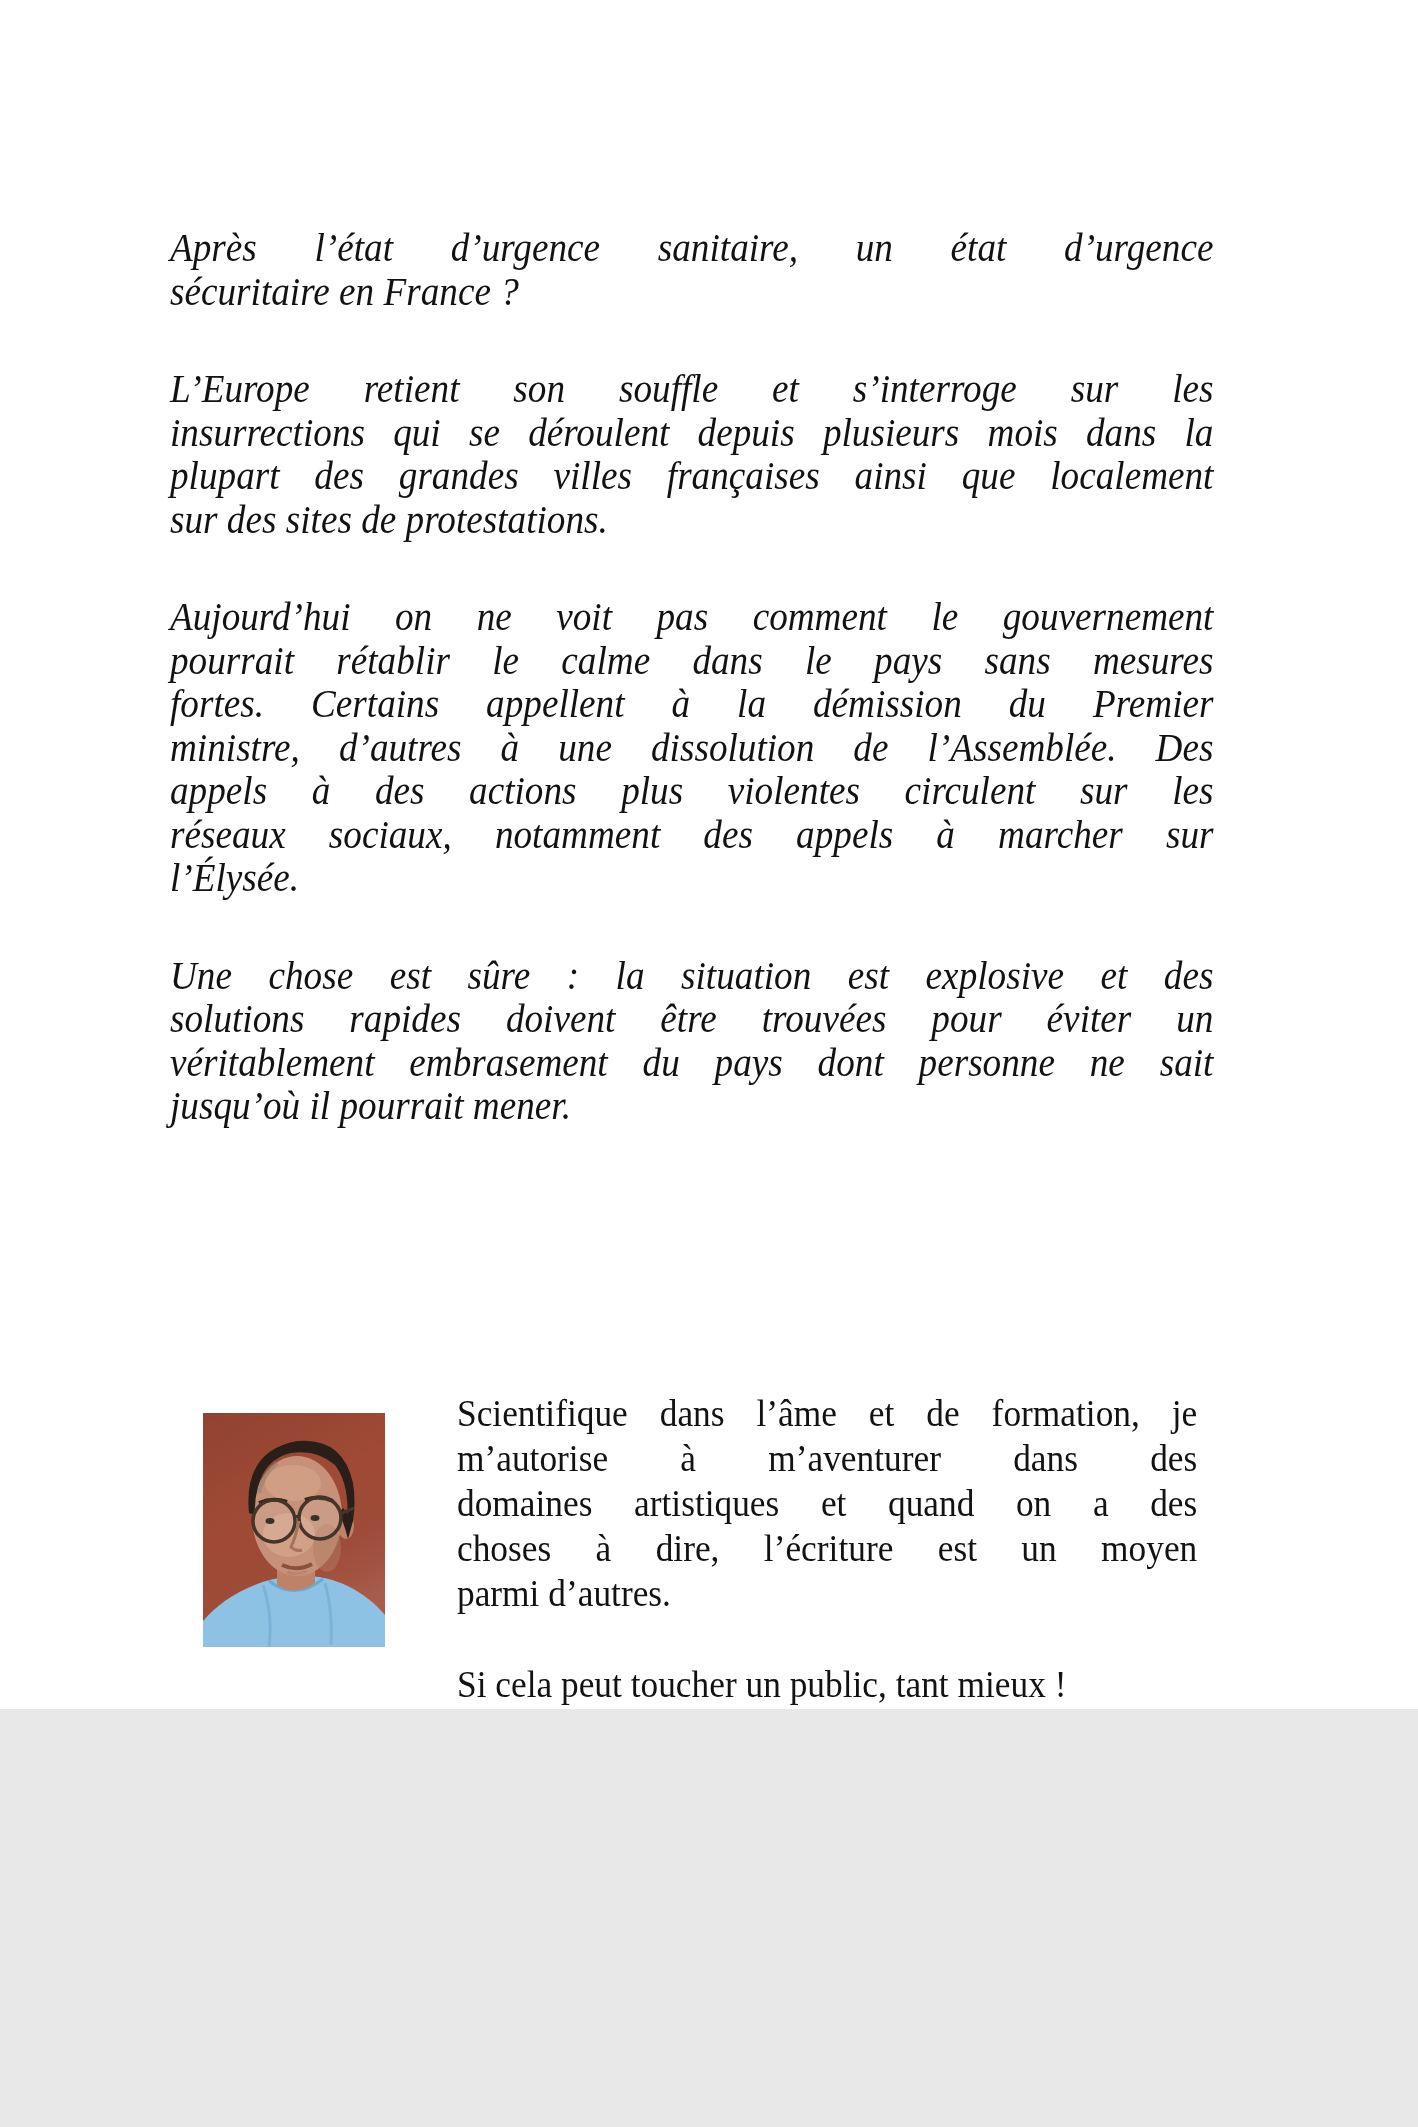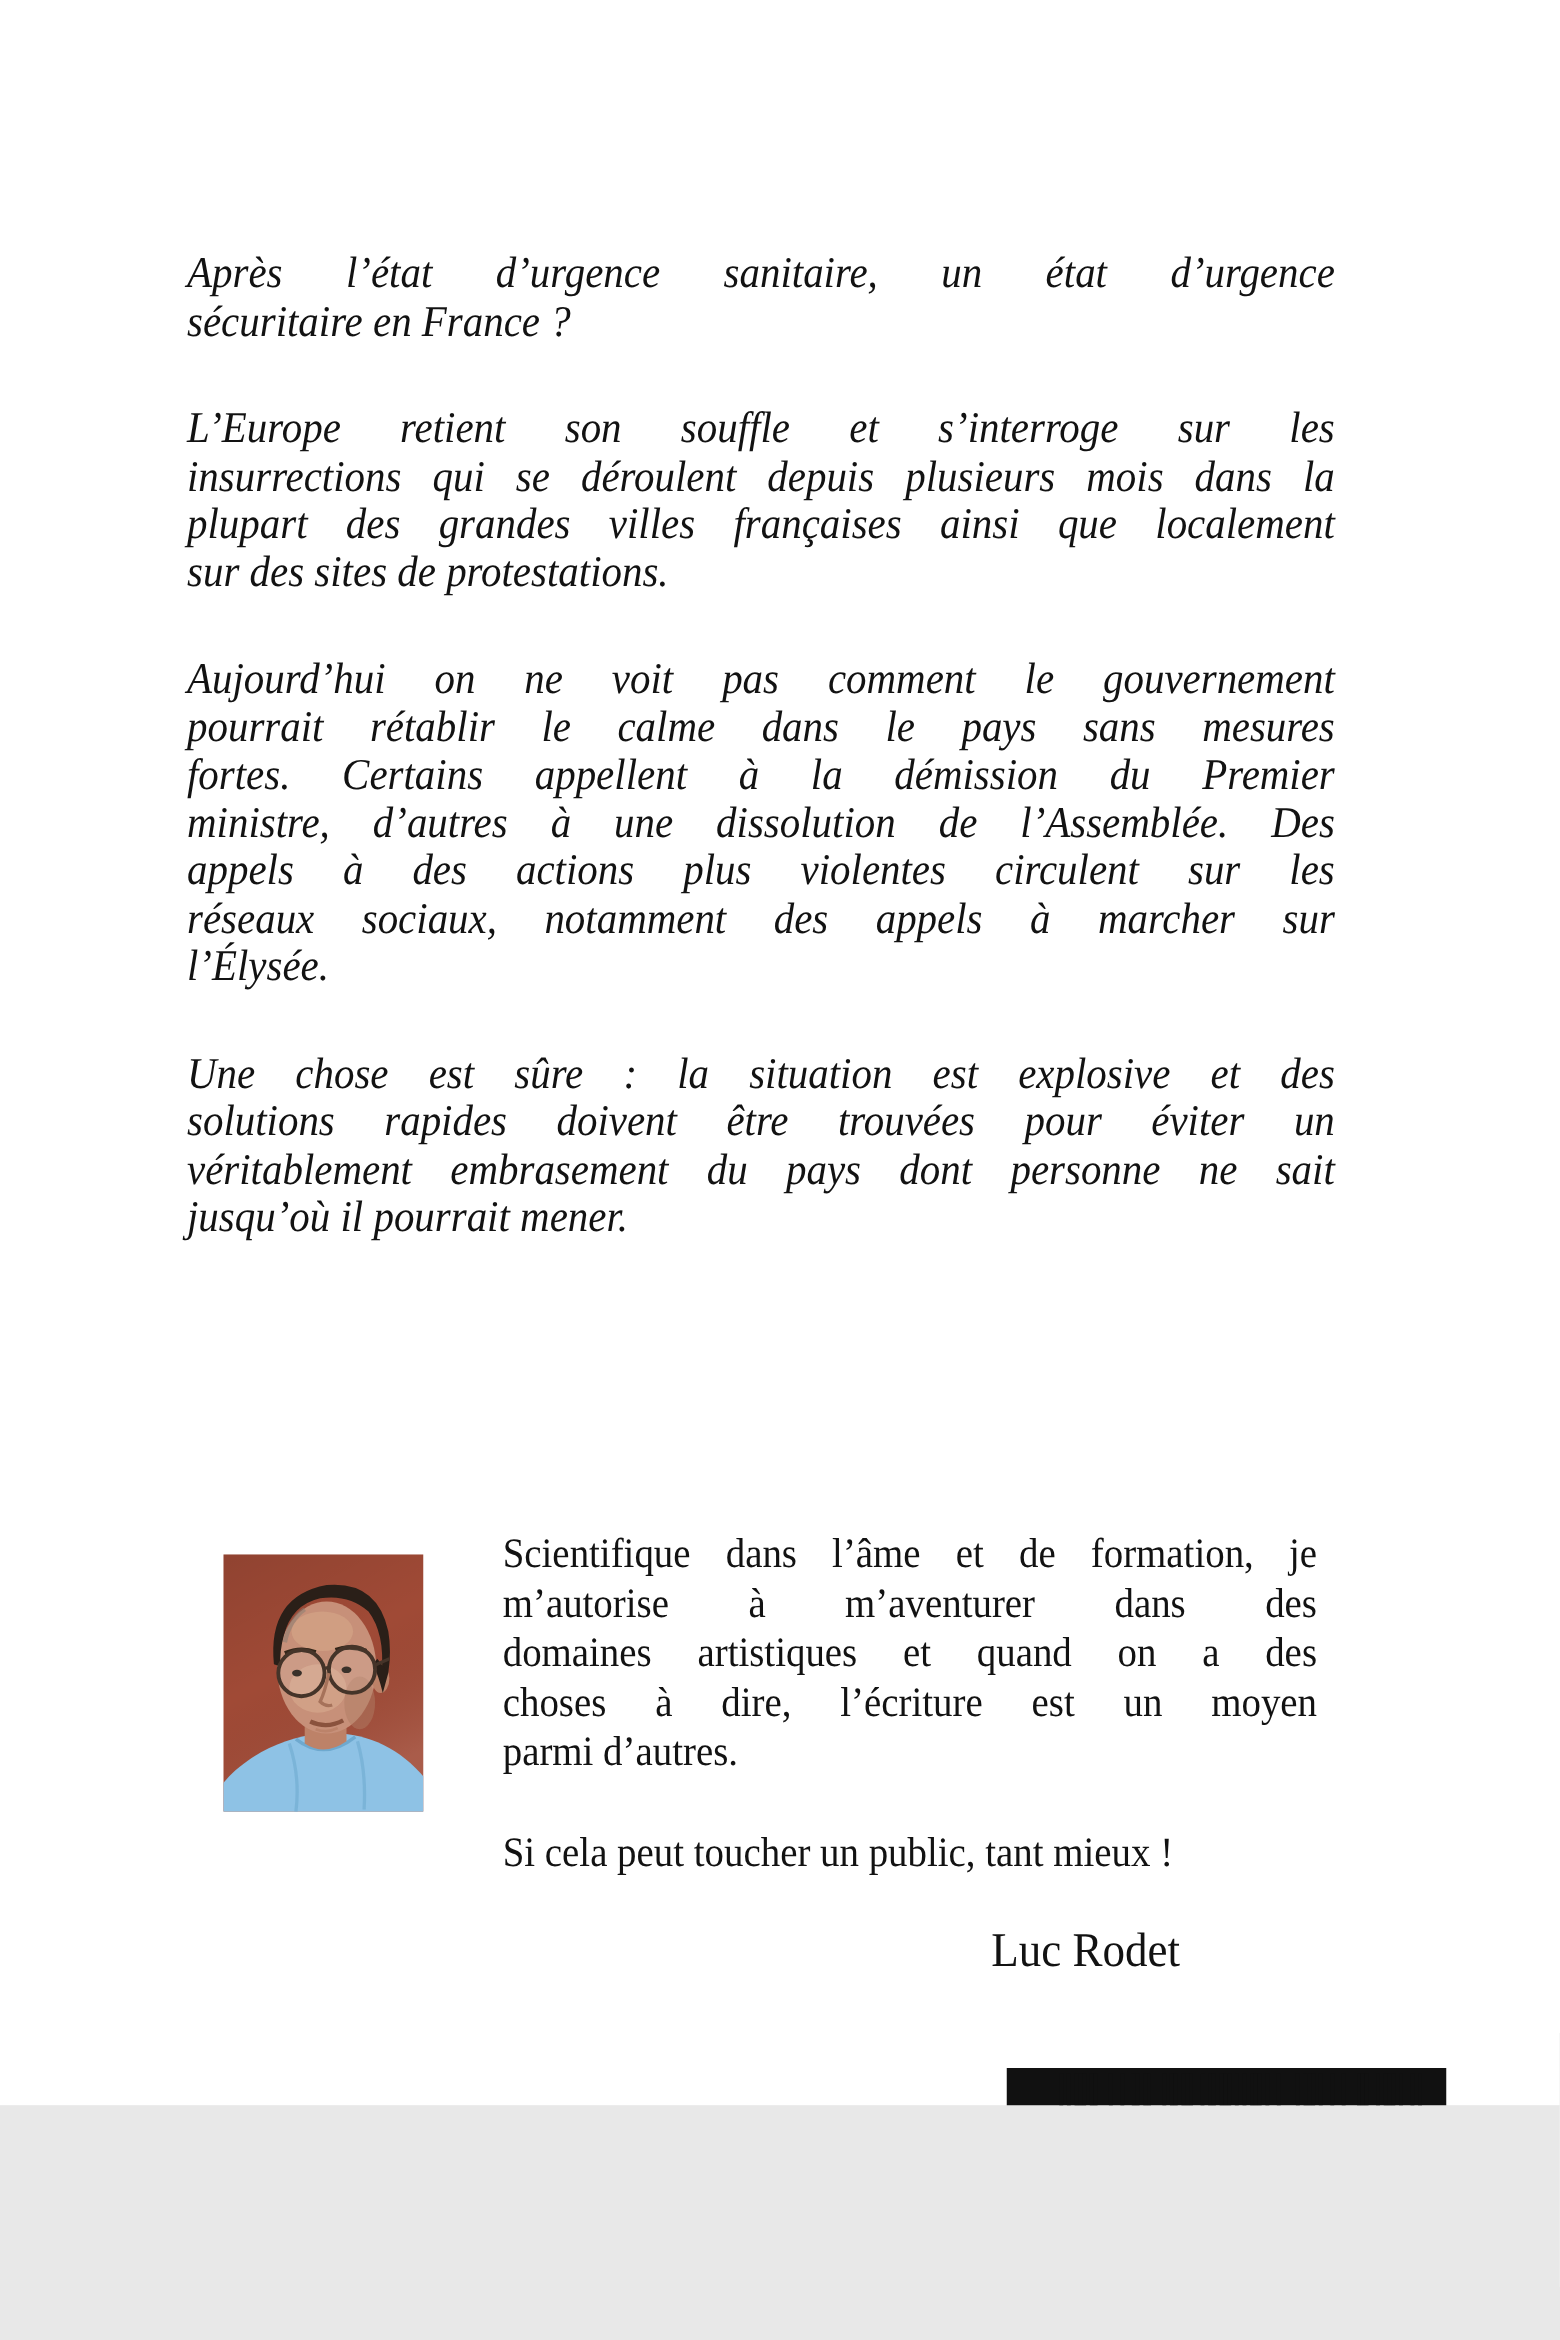--- a/index.html
+++ b/index.html
@@ -1,17 +1,17 @@
 <!DOCTYPE html>
 <html><head>
 <meta charset="utf-8">
 <style>
   html,body{margin:0;padding:0;background:#e8e8e8;}
   .page{
-    position:relative;width:1418px;height:1914px;background:#ffffff;
+    position:relative;width:1418px;height:1709px;background:#ffffff;
     font-family:"Liberation Serif",serif;color:#121212;overflow:hidden;
     margin:0 auto;
   }
   .condense{transform:scaleX(0.93);transform-origin:0 0;}
   
   .synopsis{position:absolute;left:170px;top:226px;width:1122px;
     font-style:italic;font-size:40px;line-height:43.5px;}
   .synopsis .para{margin:0 0 54px 0;}
   .jline{text-align:justify;text-align-last:justify;}
   .jline.last{text-align-last:auto;}

